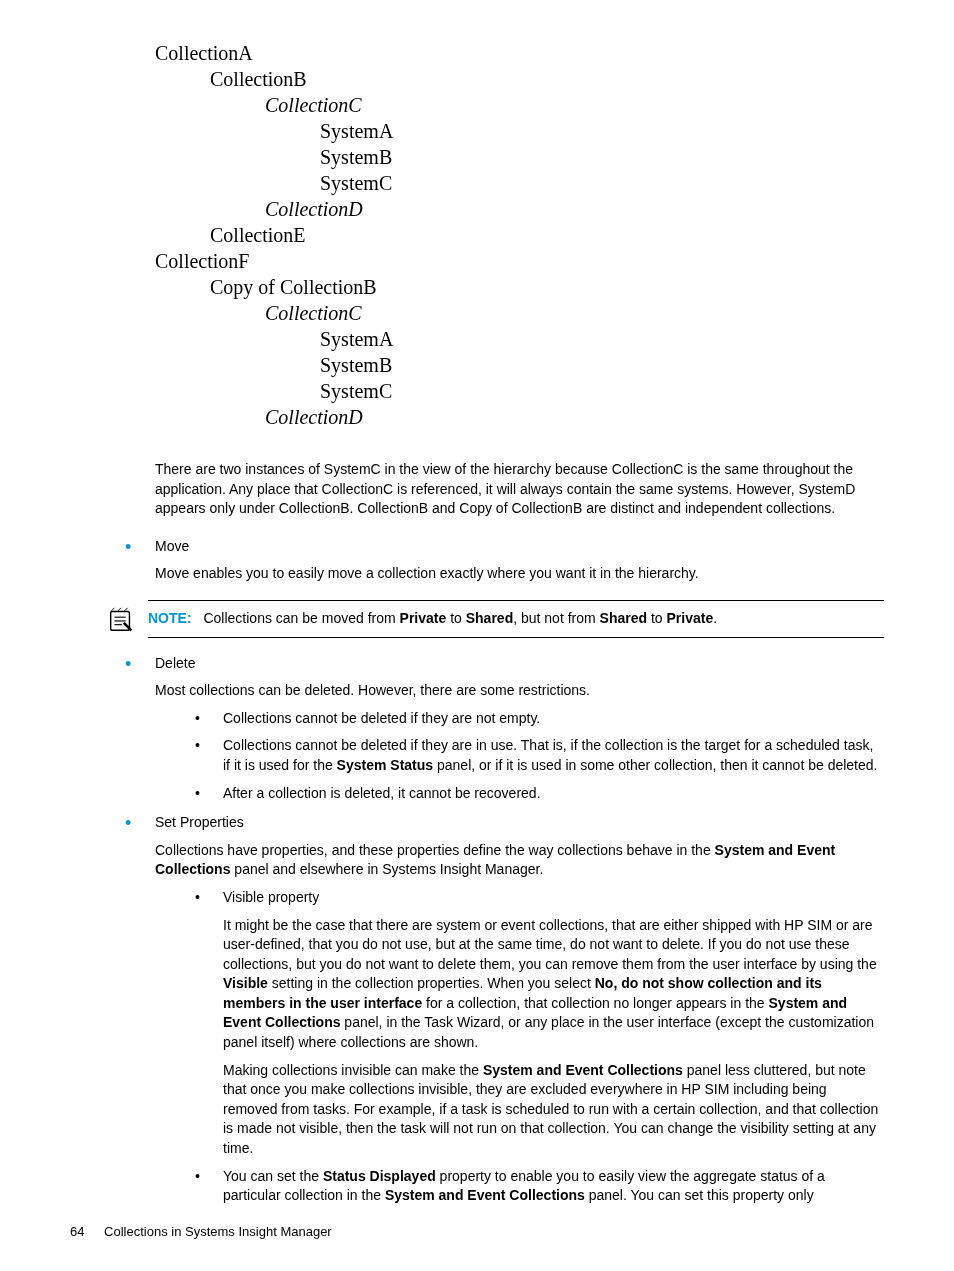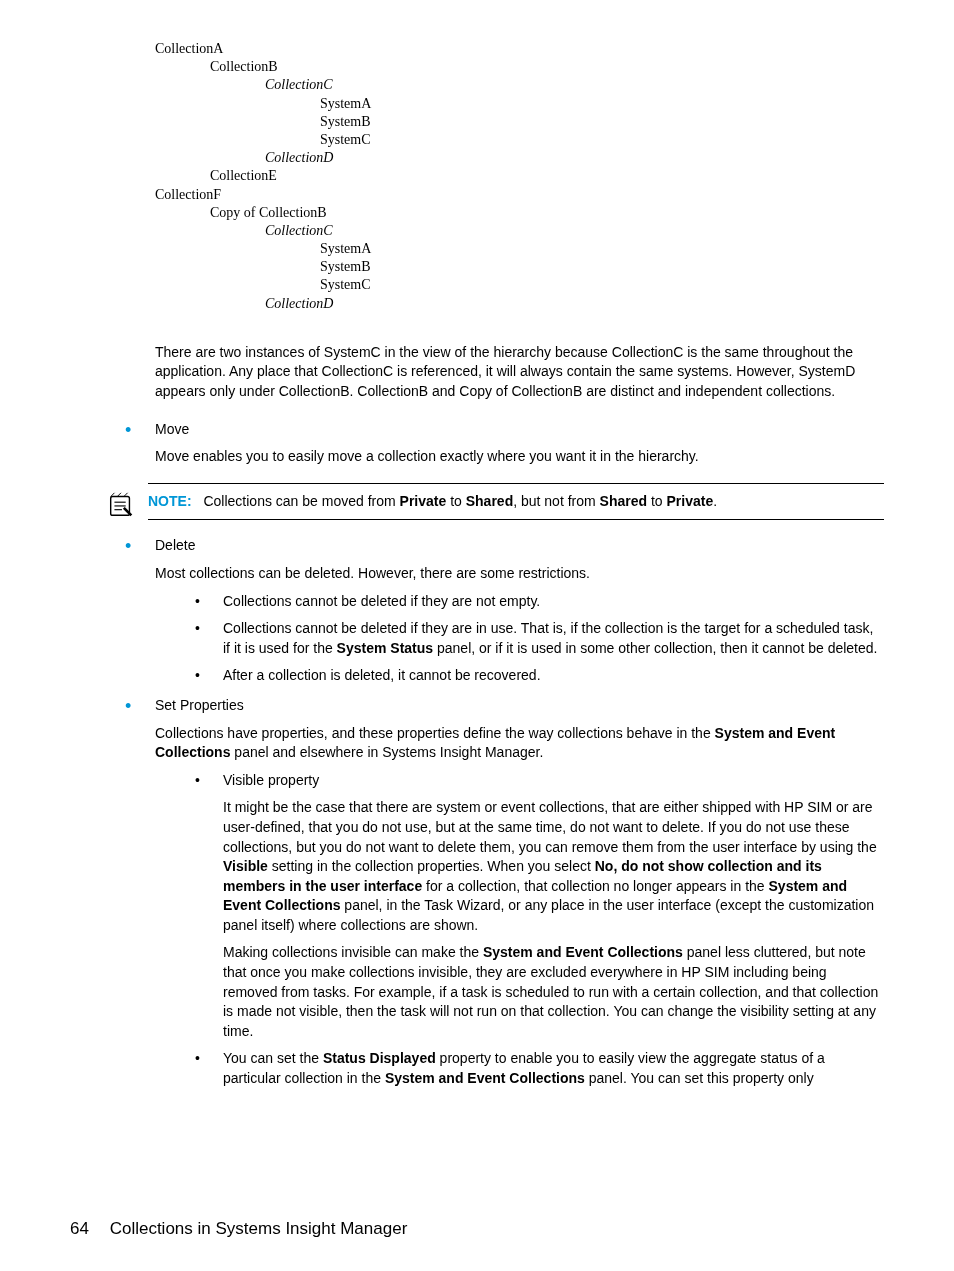--- a/index.html
+++ b/index.html
@@ -6,21 +6,21 @@
       font-family: Arial, Helvetica, sans-serif;
       font-size: 14px;
       line-height: 1.4;
       color: #000;
       margin: 0;
       padding: 40px 70px 30px 70px;
       background: #fff;
     }
     .hierarchy {
       font-family: "Times New Roman", Times, serif;
-      font-size: 14px;
+      font-size: 20px;
       margin-left: 85px;
       margin-bottom: 30px;
       line-height: 1.3;
     }
     .indent-0 { margin-left: 0; }
     .indent-1 { margin-left: 55px; }
     .indent-2 { margin-left: 110px; font-style: italic; }
     .indent-3 { margin-left: 165px; }
     .body-para {
       margin-left: 85px;
@@ -63,21 +63,21 @@
       top: 0;
     }
     .li-title {
       margin-bottom: 8px;
     }
     .li-body {
       margin-bottom: 8px;
     }
     .note-block {
       display: flex;
-      align-items: flex-end;
+      align-items: center;
       margin: 16px 0 16px 36px;
       gap: 12px;
     }
     .note-icon {
       width: 30px;
       height: 30px;
       flex-shrink: 0;
       margin-top: 2px;
     }
     .note-content {
@@ -88,21 +88,21 @@
     }
     .note-label {
       color: #0096d6;
       font-weight: bold;
       margin-right: 8px;
     }
     .footer {
       position: absolute;
       bottom: 30px;
       left: 70px;
-      font-size: 17px;
+      font-size: 13px;
     }
     .page-num {
       margin-right: 16px;
     }
   </style>
 </head>
 <body>
 
 <div class="hierarchy" id="hierarchy">
     <div class="indent-0">CollectionA</div>

